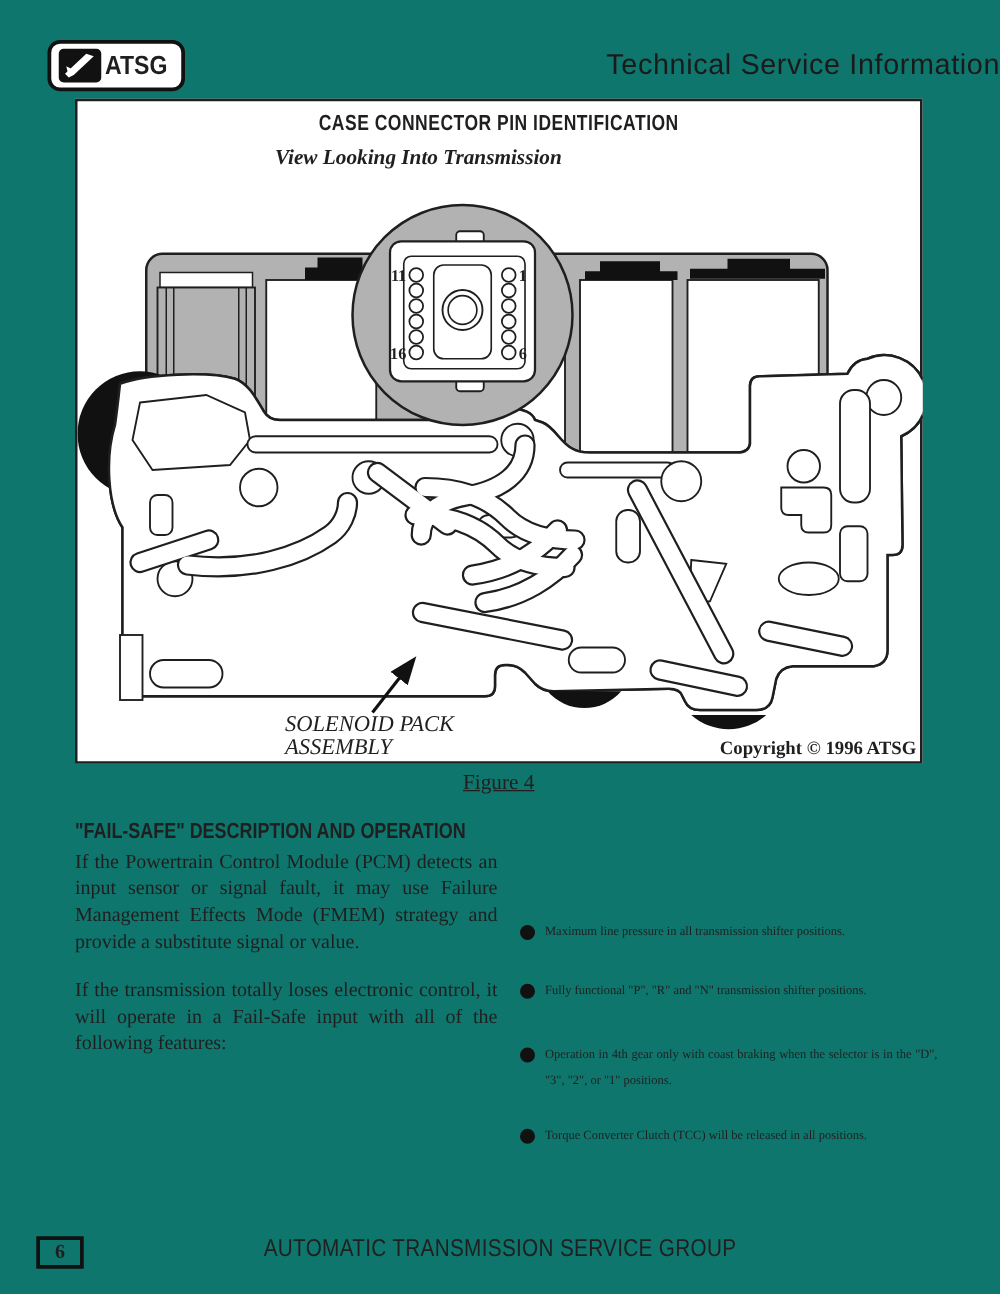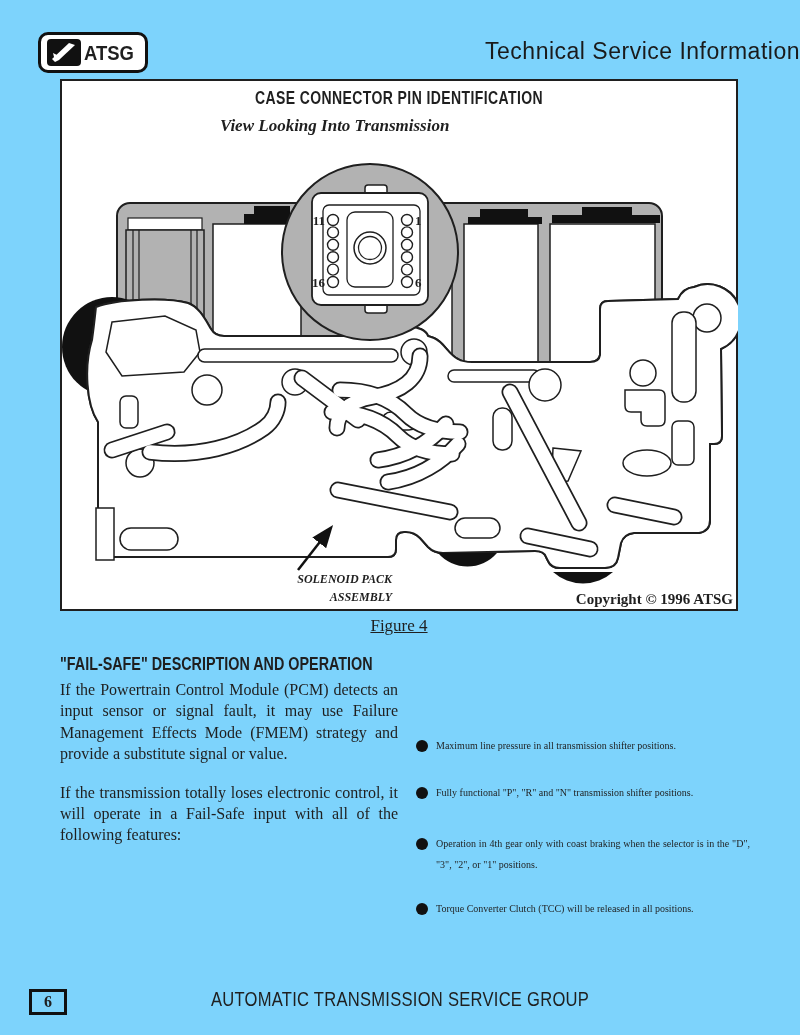--- a/index.html
+++ b/index.html
@@ -1,36 +1,36 @@
 <!DOCTYPE html>
 <html><head>
 <meta charset="utf-8">
 <style>
   html,body{margin:0;padding:0;background:#e8e8e8;}
-  .page{position:relative;width:800px;height:1035px;background:#7dd3fc;margin:0 auto;
+  .page{position:relative;width:800px;height:1035px;background:#0f766e;margin:0 auto;
         font-family:"Liberation Serif",serif;color:#1f1f1f;overflow:hidden;}
   .abs{position:absolute;}
 
   
   .logo{left:38px;top:32px;width:110px;height:41px;border:3px solid #111;border-radius:10px;
         background:#fff;display:flex;align-items:center;padding:0 6px;box-sizing:border-box;}
   .logo-mark{width:34px;height:27px;background:#111;border-radius:4px;position:relative;flex:0 0 auto;}
   .logo-text{font-family:"Liberation Sans",sans-serif;font-weight:800;font-size:21px;
              letter-spacing:0px;transform:scaleX(.88);transform-origin:0 50%;margin-left:3px;}
   .header-title{left:0;right:0;top:38px;text-align:right;font-family:"Liberation Sans",sans-serif;
                 font-size:23px;letter-spacing:.5px;color:#1a1a1a;}
 
   
   .figure-box{left:60px;top:79px;width:678px;height:532px;border:2px solid #1f1f1f;box-sizing:border-box;background:#fff;}
   .fig-title{left:60px;top:88px;width:678px;text-align:center;font-family:"Liberation Sans",sans-serif;
              font-weight:bold;font-size:17.5px;transform:scaleX(.8);letter-spacing:.5px;}
   .fig-sub{left:220px;top:115px;width:300px;font-weight:bold;font-style:italic;
            font-size:17px;line-height:21px;}
-  .callout{left:228px;top:571px;width:164px;text-align:right;font-weight:bold;font-style:italic;
-           font-size:12px;line-height:17.5px;}
+  .callout{left:228px;top:571px;width:164px;text-align:left;font-weight:normal;font-style:italic;
+           font-size:18px;line-height:17.5px;}
   .copyright{left:500px;top:591px;width:233px;text-align:right;font-weight:bold;font-size:15px;}
   .fig-caption{left:60px;top:616px;width:678px;text-align:center;font-size:17px;text-decoration:underline;}
 
   
   .section-heading{left:60px;top:654px;font-family:"Liberation Sans",sans-serif;font-weight:bold;
                    font-size:17.5px;transform:scaleX(.82);transform-origin:0 50%;white-space:nowrap;}
   .col-left{left:60px;top:679px;width:338px;font-size:16px;line-height:21.4px;text-align:justify;}
   .col-left p{margin:0 0 17px 0;}
   .bullet{left:416px;width:334px;padding-left:20px;box-sizing:border-box;font-size:10px;
           line-height:20.5px;text-align:justify;margin-top:24px;}

